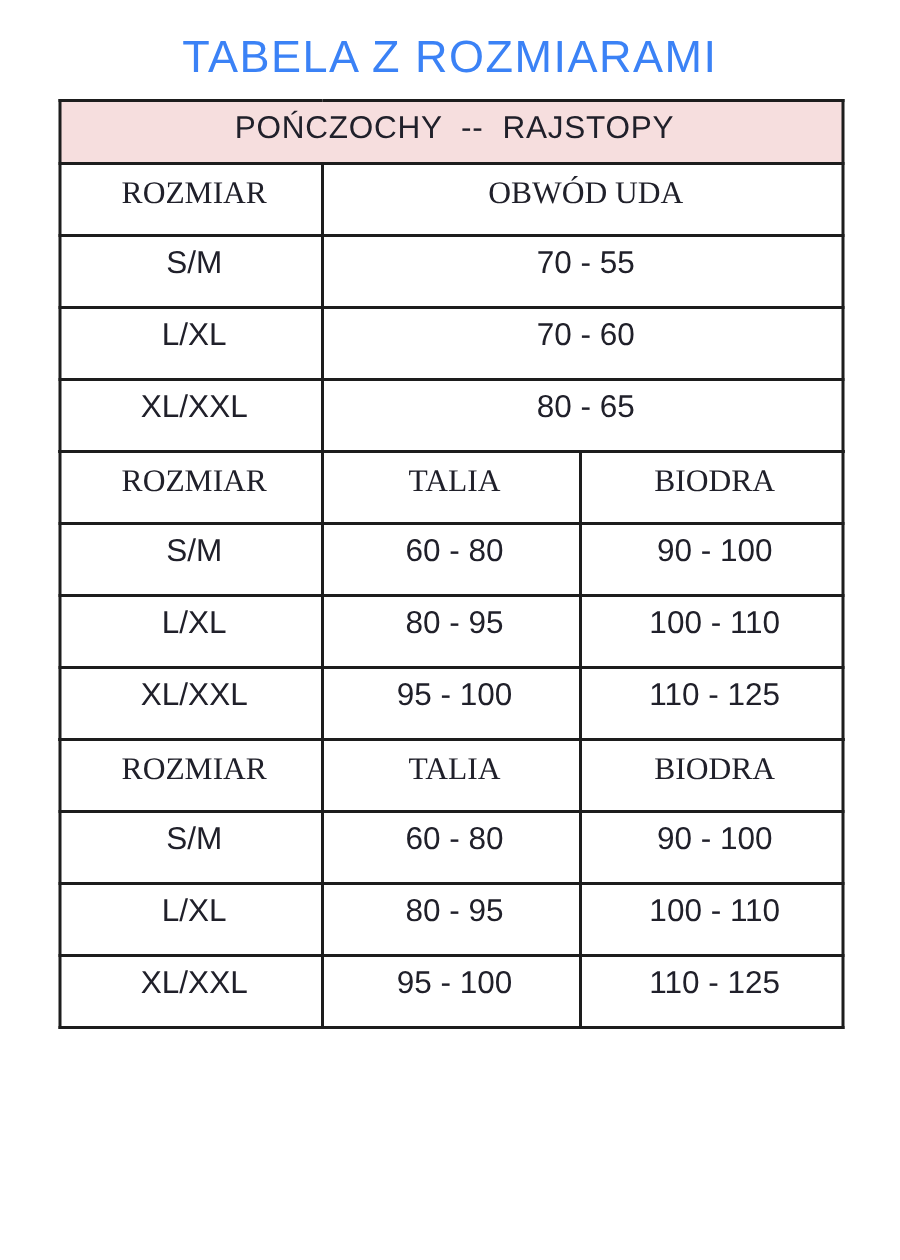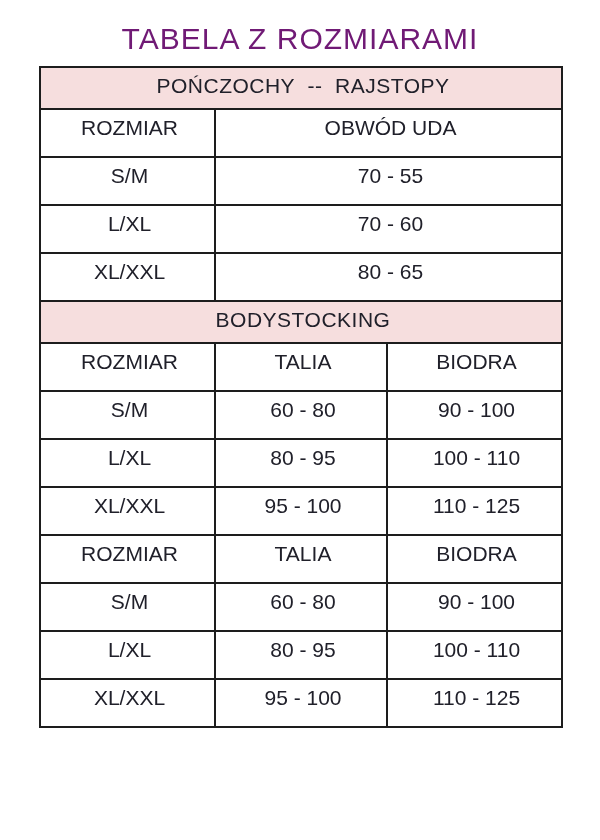--- a/index.html
+++ b/index.html
@@ -15,21 +15,21 @@
     font-family:"Liberation Sans","DejaVu Sans",sans-serif;
     color:var(--text);
     overflow:hidden;
   }
   .page-title{
     margin:22px 0 10px 0;
     text-align:center;
     font-size:30px;
     font-weight:400;
     letter-spacing:1px;
-    color:#701a75;
+    color:#3b82f6;
   }
   .chart-wrap{
     width:522px;
     margin:0 auto;
   }
   table.sz{
     width:522px;
     border-collapse:collapse;
     table-layout:fixed;
   }
@@ -44,21 +44,21 @@
     font-size:21px;
     color:var(--text);
     white-space:pre;
     margin-top:27px;
   }
   tr.section td{
     background:var(--section-bg);
     height:34px;
     letter-spacing:0.5px;
   }
-  tr.cols td{ height:40px; }
+  tr.cols td{ height:40px;font-family:Liberation Serif, serif; }
   tr.datarow td{ height:40px; }
   .caret{
     display:inline-block;
     width:2px;
     height:26px;
     background:#2a2a33;
     margin-right:-4px;
     vertical-align:-5px;
   }
 </style>
@@ -97,23 +97,20 @@
   </tbody>
     </table>
 
   <table class="sz">
     <colgroup>
         <col style="width:175px">
         <col style="width:172px">
         <col style="width:175px">
       </colgroup>
     <tbody>
-        <tr class="section">
-      <td colspan="3">BODYSTOCKING</td>
-    </tr>
     <tr class="cols">
       <td>ROZMIAR</td>
       <td>TALIA</td>
       <td>BIODRA</td>
     </tr>
     <tr class="datarow">
       <td>S/M</td>
       <td>60 - 80</td>
       <td>90 - 100</td>
     </tr>

